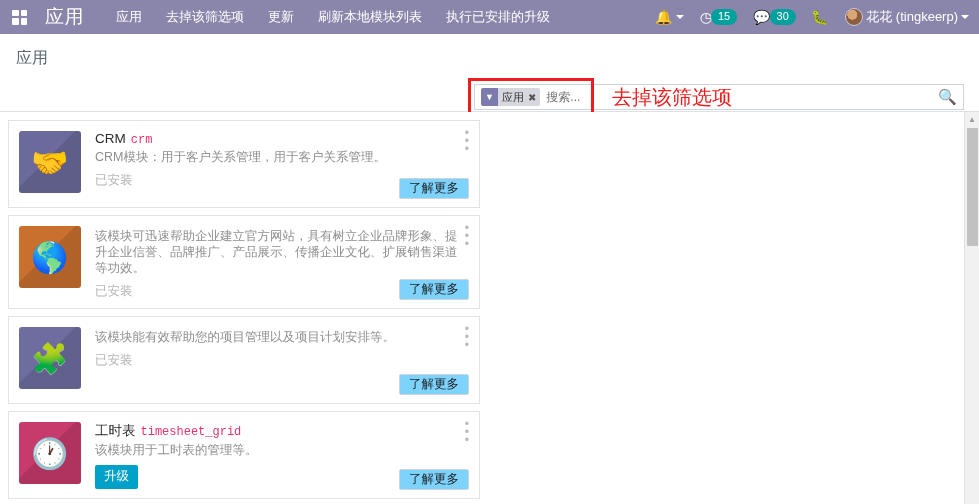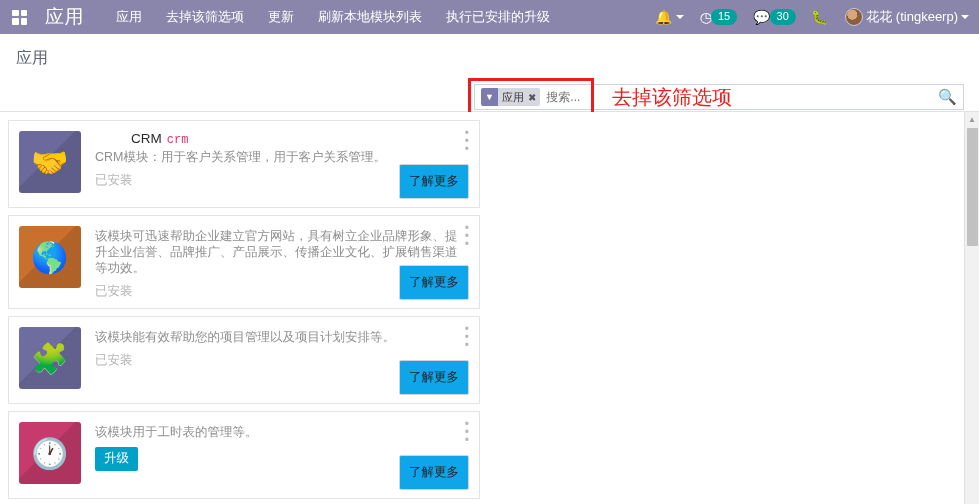--- a/index.html
+++ b/index.html
@@ -93,32 +93,32 @@
             background: #ffffff; overflow: hidden; }
   .kanban-inner { display: flex; flex-wrap: wrap; padding: 8px 6px 0 8px;
                   column-gap: 6px; row-gap: 7px; width: 958px; }
   .card { width: 472px; border: 1px solid #e3e3e3; background: #fff;
           display: flex; padding: 10px 10px 8px 10px; position: relative;
           min-height: 88px; }
   .card-icon { width: 62px; height: 62px; flex: 0 0 62px; border-radius: 3px;
                display: flex; align-items: center; justify-content: center;
                position: relative; overflow: hidden; }
   .card-body { margin-left: 14px; flex: 1; min-width: 0; position: relative; }
-  .card-title { font-size: 13.5px; color: #2b2b2b; margin-left: 36px; }
+  .card-title { font-size: 13.5px; color: #2b2b2b; }
   .card-tech { font-family: "Liberation Mono", "DejaVu Sans Mono", monospace;
                color: #e5336e; font-size: 12px; margin-left: 5px; }
   .card-desc { font-size: 12.5px; color: #8f8f8f; line-height: 16px;
                margin-top: 2px; padding-right: 4px; }
   .card-foot { display: flex; align-items: flex-start; margin-top: 7px; }
   .installed { font-size: 12.5px; color: #b5b5b5; }
   .upgrade-btn { background: #00a1c9; color: #fff; font-size: 12.5px;
                  padding: 3px 9px 4px; border: 0; border-radius: 2px;
                  cursor: pointer; font-family: inherit; }
-  .learn-btn { margin-left: auto; border: 1px solid #ced4da; background: #0ea5e9;
-               font-size: 12.5px; color: #212529; padding: 8px 9px;
+  .learn-btn { margin-left: auto; border: 1px solid #ced4da; background: #7dd3fc;
+               font-size: 12.5px; color: #212529; padding: 1px 9px;
                border-radius: 2px; cursor: pointer; font-family: inherit;
                position: absolute; right: 0; bottom: 0; }
   .kebab { position: absolute; top: -2px; right: 0; color: #b9b9b9;
            font-size: 12px; line-height: 8px; cursor: pointer; letter-spacing: 0; }
   .kebab span { display: block; }
 
   
   .ic-shadow { position: absolute; inset: 0; background:
      linear-gradient(135deg, rgba(0,0,0,0) 45%, rgba(0,0,0,.12) 46%, rgba(0,0,0,.12) 100%); }
   .glyph { position: relative; z-index: 2; color: #fff; }
@@ -297,20 +297,21 @@
         <div class="card-icon" style="background: rgb(198, 59, 108);">
           <span class="ic-shadow"></span>
           <span class="glyph" style="font-size: 30px;">🕐</span>
         </div>
         <div class="card-body">
           <div class="kebab">
             <span>•</span>
             <span>•</span>
             <span>•</span>
           </div>
+          <div class="card-title"><span>工时表</span><span class="card-tech">timesheet_grid</span></div>
           <div class="card-desc">该模块用于工时表的管理等。</div>
           <div class="card-foot">
             <button class="upgrade-btn">升级</button>
           </div>
           <button class="learn-btn">了解更多</button>
         </div>
       </div>
     </div>
 </div>
 

